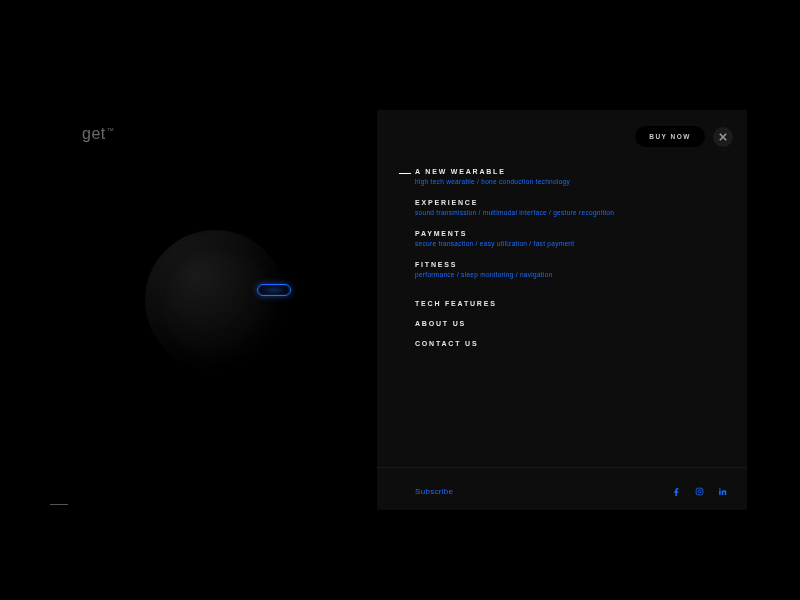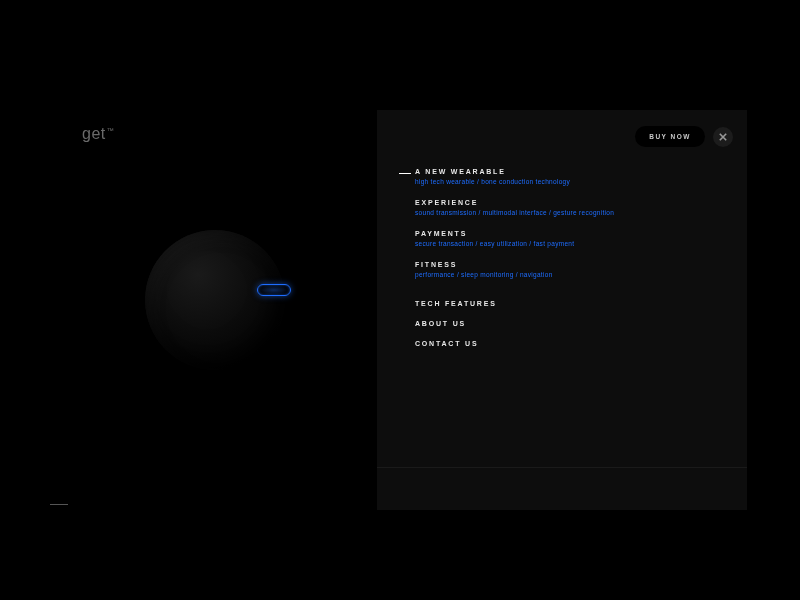--- a/index.html
+++ b/index.html
@@ -110,15 +110,39 @@
     </div>
 
     <div class="menu-secondary">
       <div class="sec-item">TECH FEATURES</div>
       <div class="sec-item">ABOUT US</div>
       <div class="sec-item">CONTACT US</div>
     </div>
 
     <div class="divider"></div>
 
+    <div class="panel-footer">
+      <div class="subscribe">Subscribe</div>
+      <div class="socials">
+        <span class="social-ic">
+          <svg viewBox="0 0 24 24">
+              <path d="M13 3h4v4h-3c-.6 0-1 .4-1 1v3h4l-.5 4H13v9h-4v-9H6v-4h3V7c0-2.2 1.8-4 4-4z"></path>
+            </svg>
+        </span>
+        <span class="social-ic">
+          <svg viewBox="0 0 24 24">
+              <rect x="3" y="3" width="18" height="18" rx="5" fill="none" stroke="#1e6dff" stroke-width="2"></rect>
+              <circle cx="12" cy="12" r="4" fill="none" stroke="#1e6dff" stroke-width="2"></circle>
+              <circle cx="17.5" cy="6.5" r="1.2"></circle>
+            </svg>
+        </span>
+        <span class="social-ic">
+          <svg viewBox="0 0 24 24">
+              <rect x="3" y="9" width="4" height="12"></rect>
+              <circle cx="5" cy="5" r="2"></circle>
+              <path d="M10 9h4v2c.8-1.3 2.3-2.3 4-2.3 3 0 4 2 4 5V21h-4v-6c0-1.5-.5-2.5-2-2.5s-2 1-2 2.5v6h-4V9z"></path>
+            </svg>
+        </span>
+      </div>
+    </div>
   </div>
 
 </div>
 
 </body></html>

